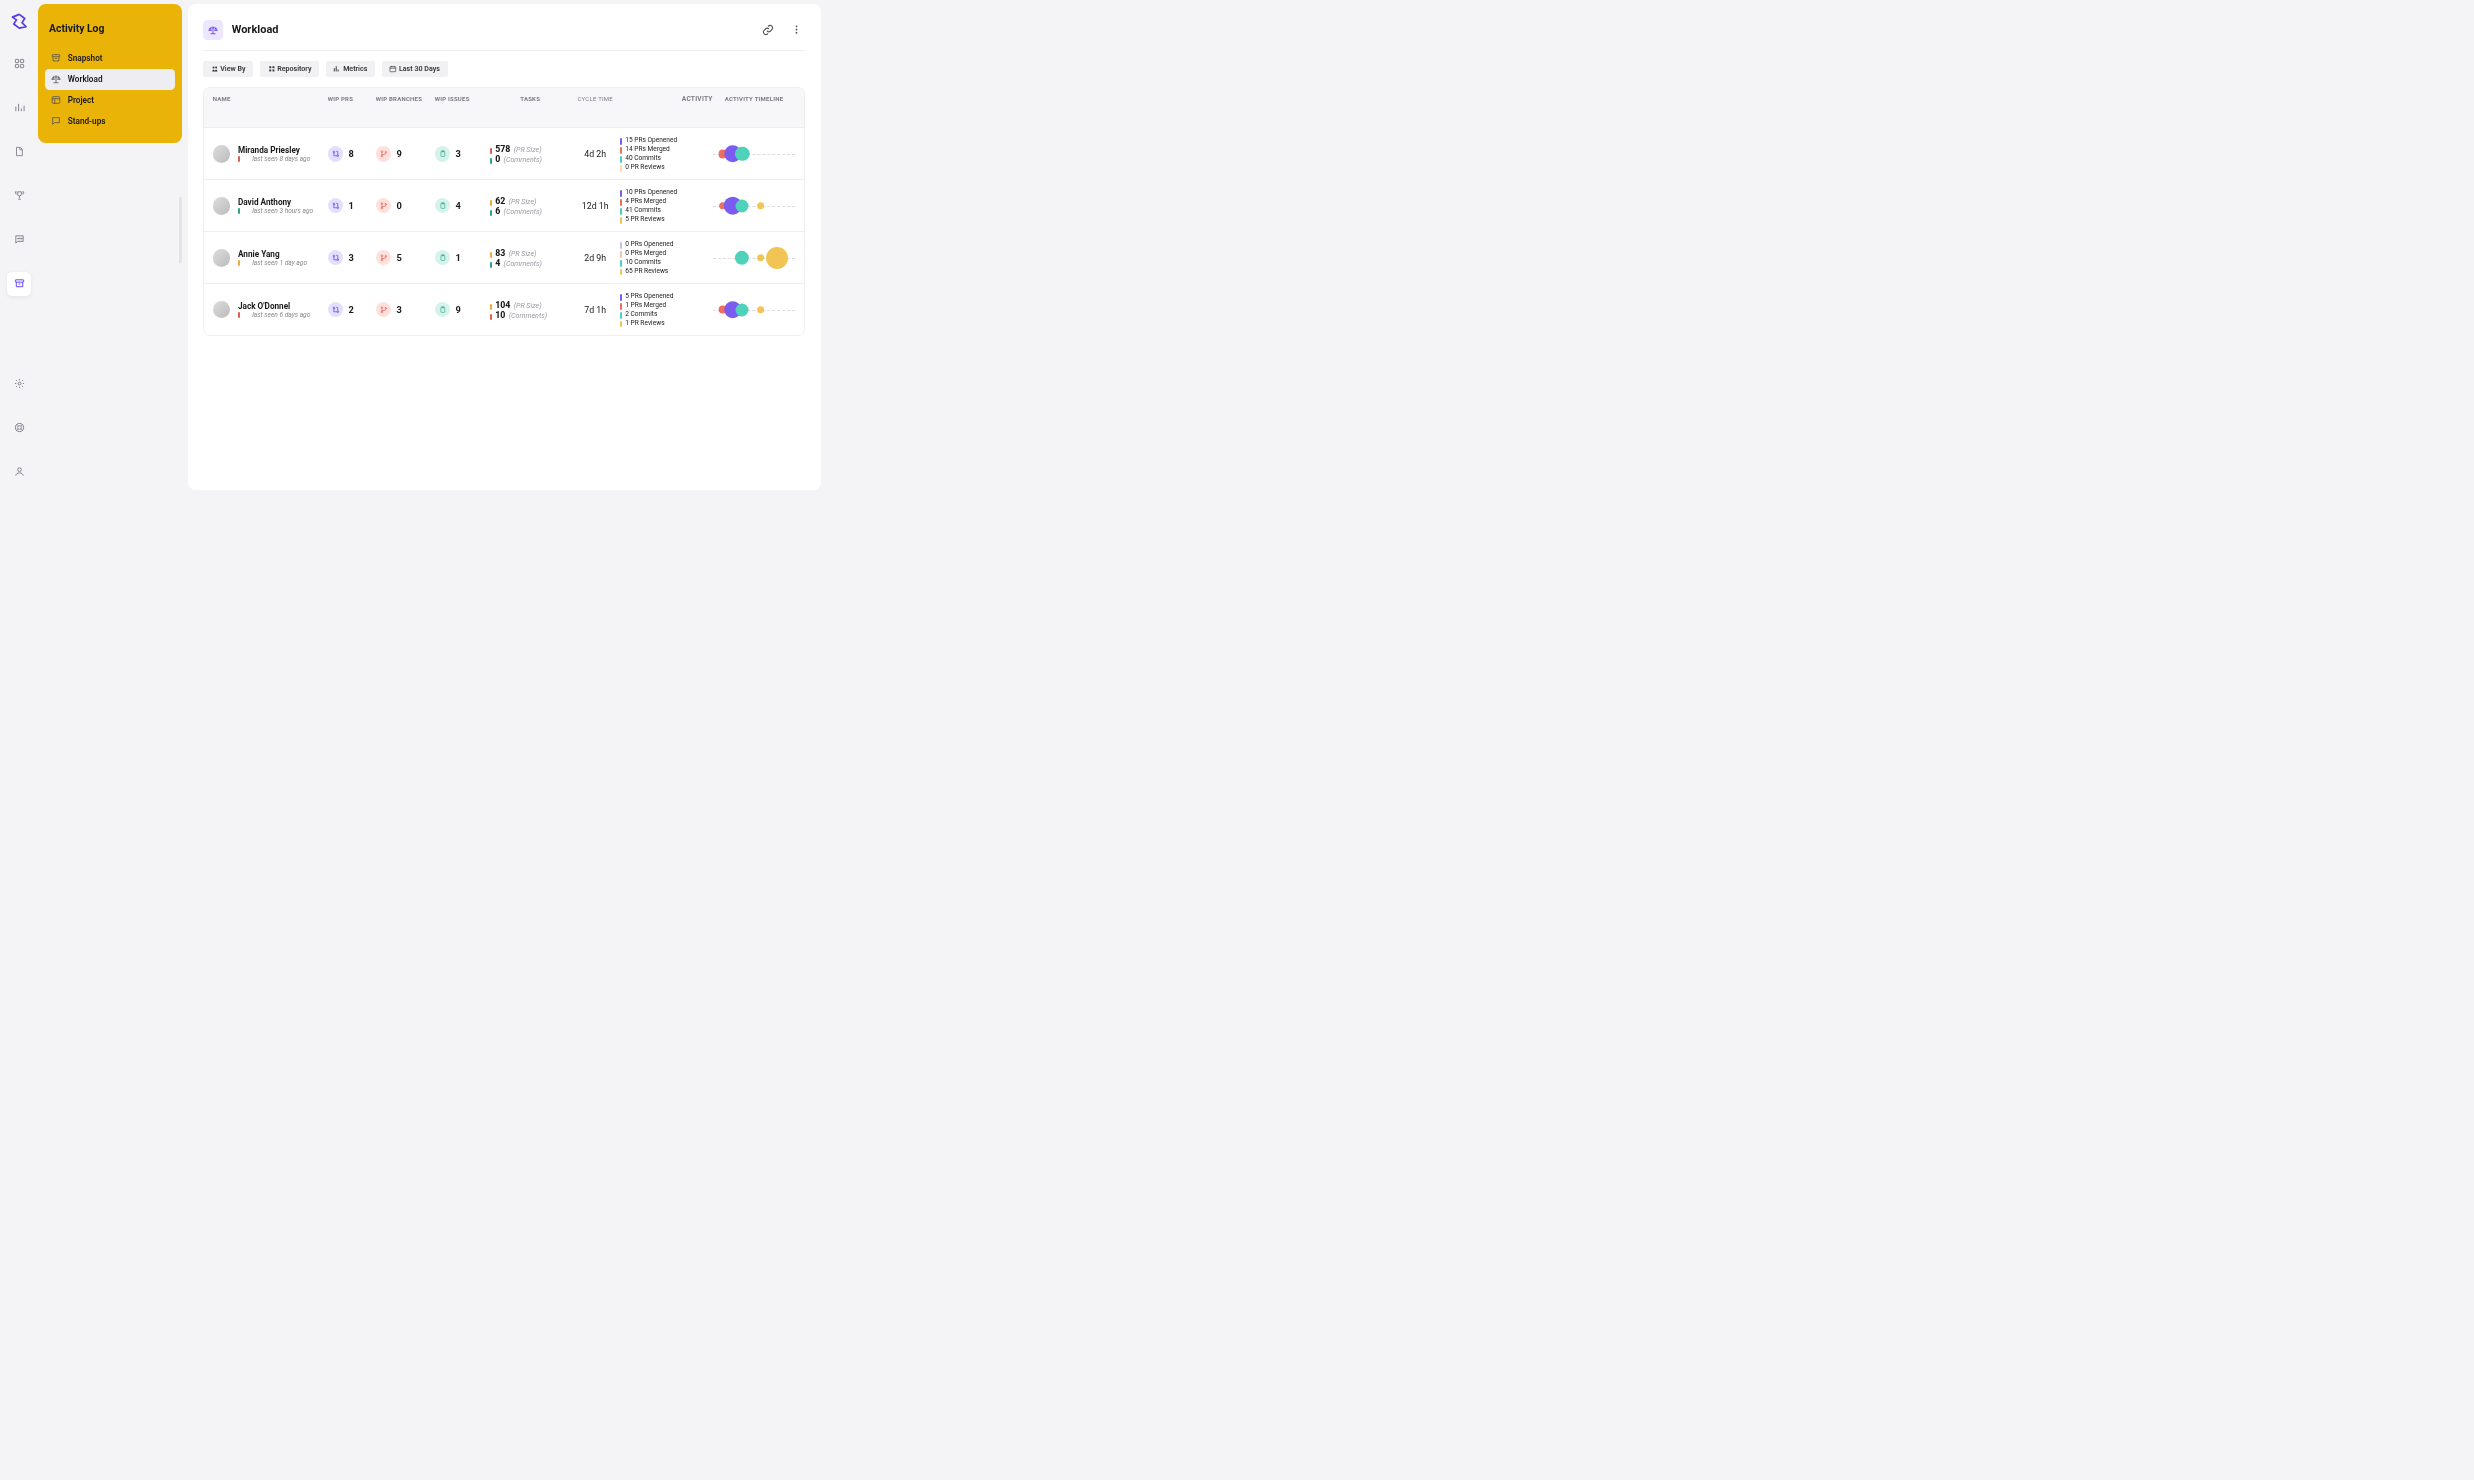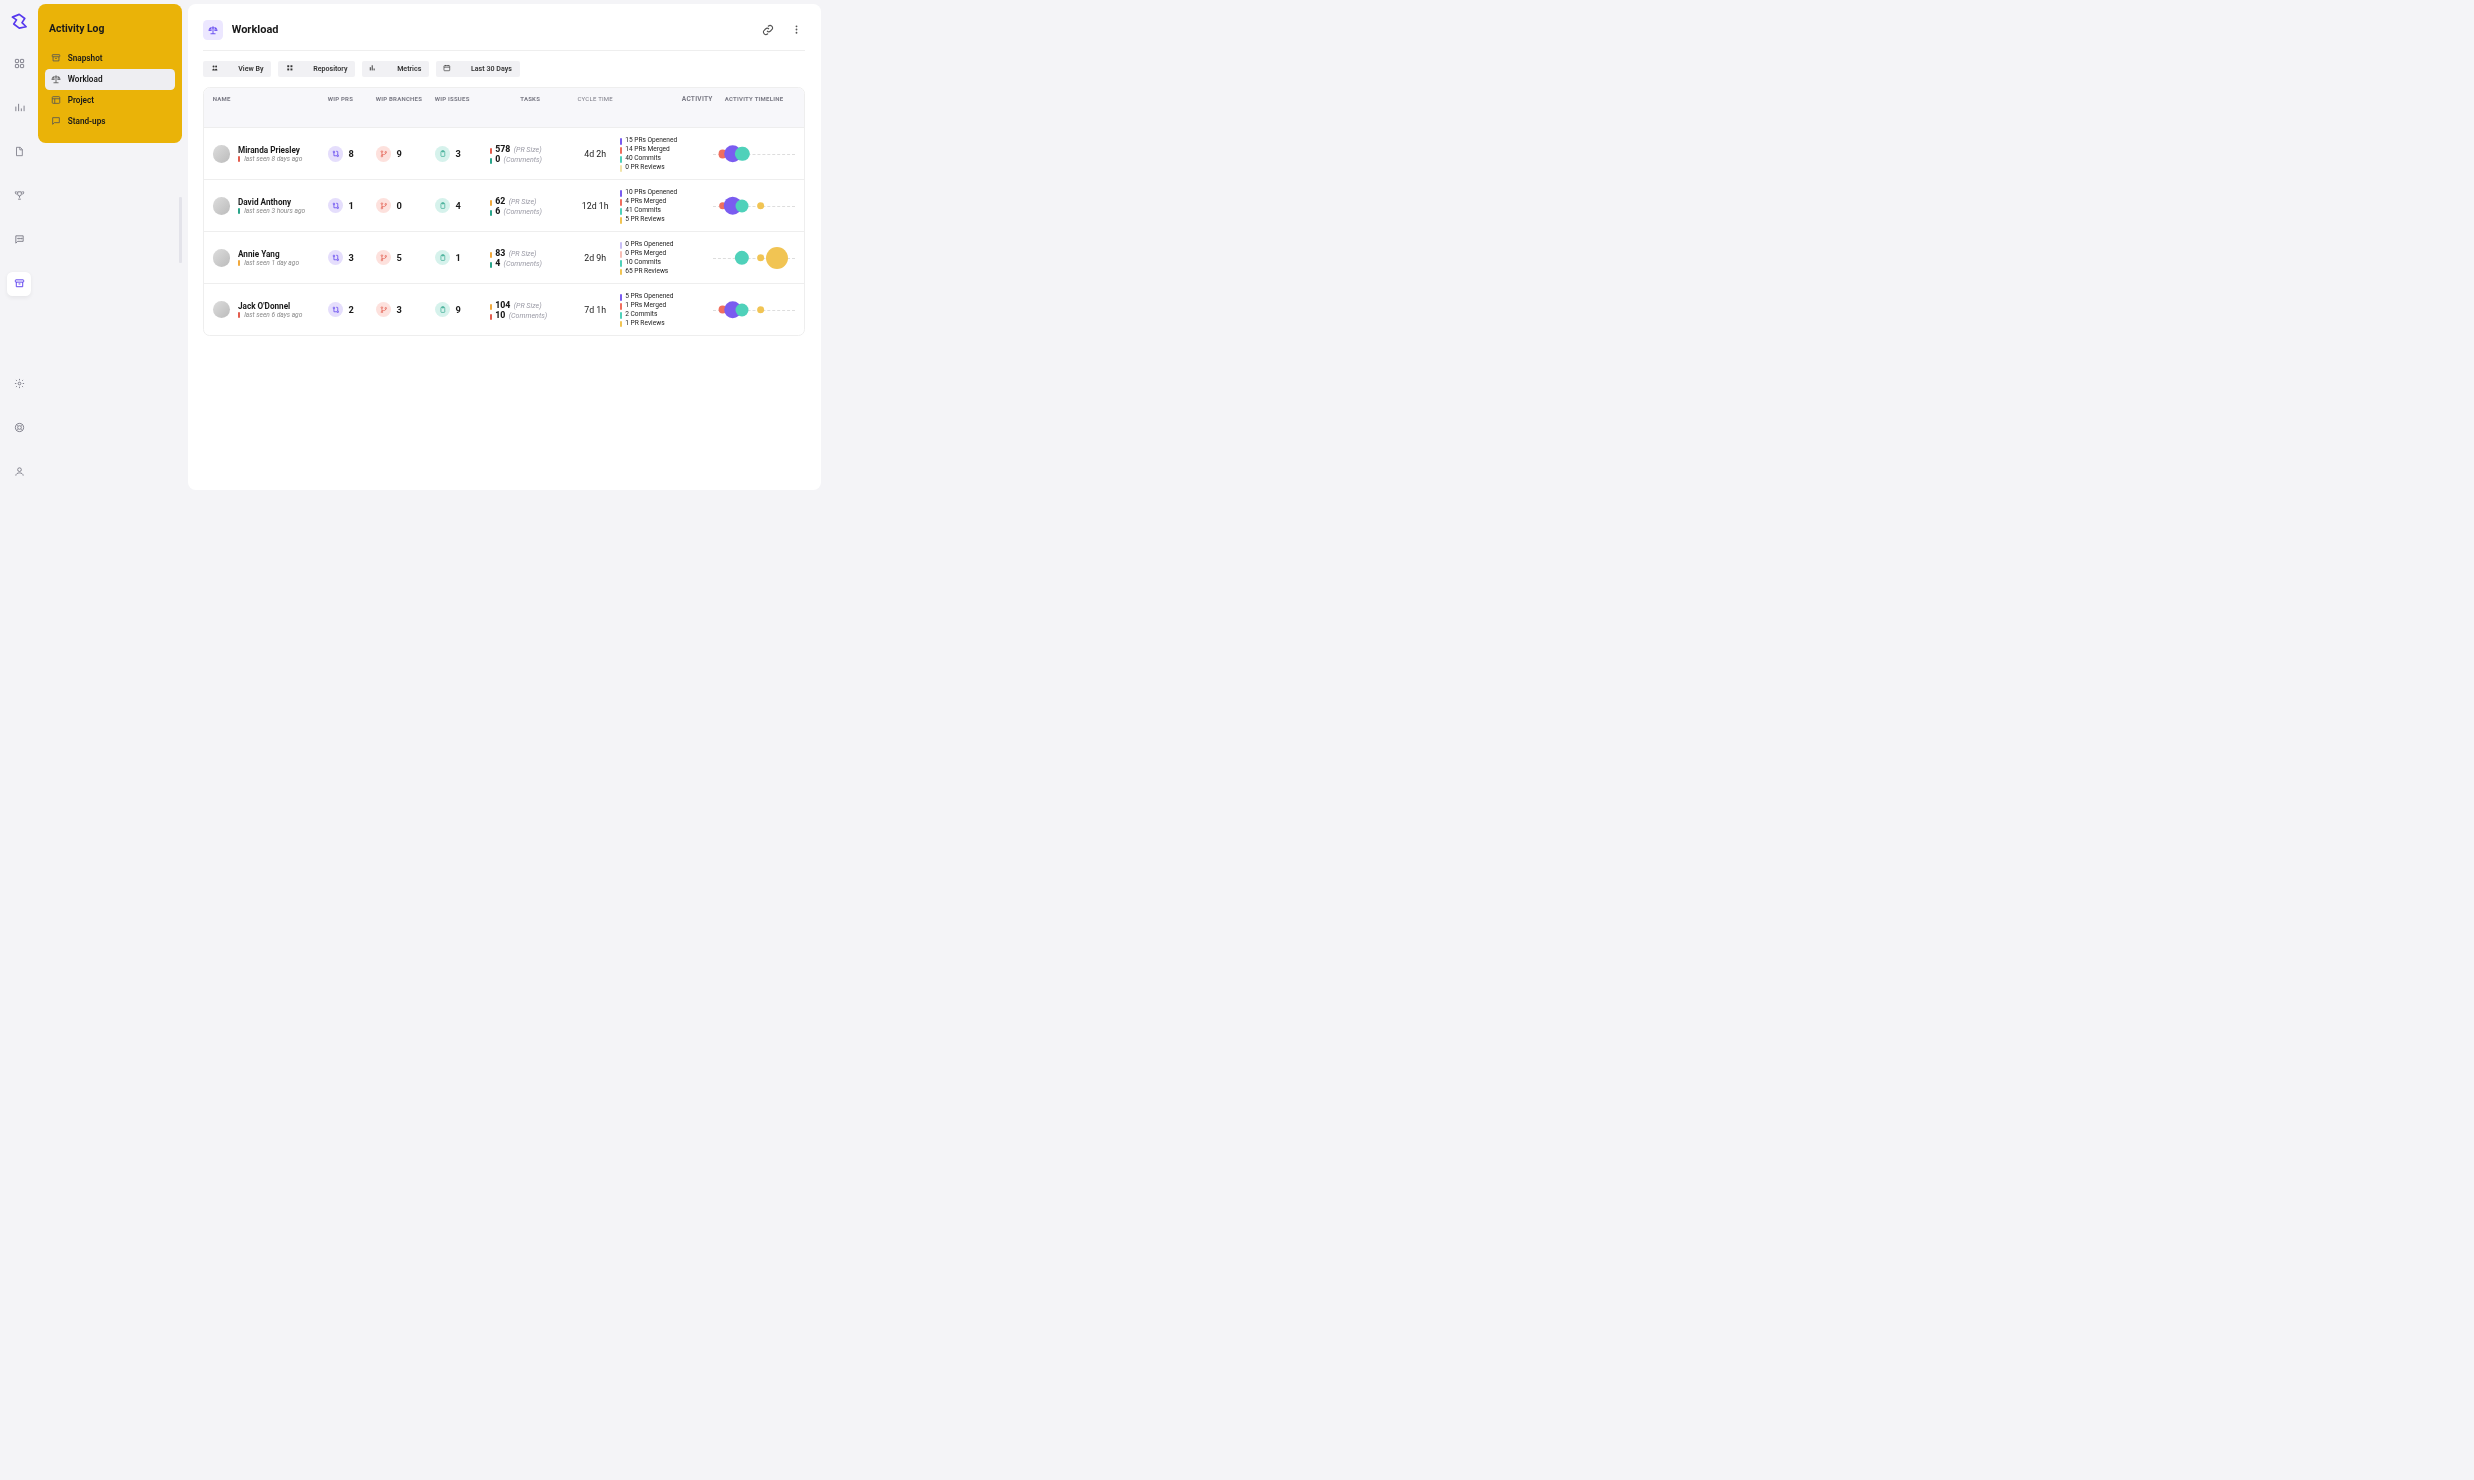--- a/index.html
+++ b/index.html
@@ -68,21 +68,21 @@
     display:flex; align-items:center; justify-content:center; color:#5538ee;
   }
   .main-title { font-size:11px; font-weight:700; }
   .header-actions { margin-left:auto; display:flex; gap:11px; align-items:center; color:#555; }
   .header-actions .hbtn { cursor:pointer; width:17.6px; height:17.6px; display:flex; align-items:center; justify-content:center; }
 
   
   .filters { display:flex; gap:6.6px; padding:10px 0; }
   .chip {
     background:#f1f1f4; border-radius:2px; padding:3.8px 7.7px;
-    display:flex; align-items:flex-start; gap:20px; font-size:7.1px; font-weight:600; color:#333;
+    display:flex; align-items:center; gap:2px; font-size:7.1px; font-weight:600; color:#333;
     cursor:pointer;
   }
   .chip svg { width:7.7px; height:7.7px; }
 
   
   .table { border:0.5px solid #eee; border-radius:6.6px; overflow:hidden; }
   .thead {
     background:#f7f7fa; display:flex; padding:6.6px 8.8px;
     font-size:6px; font-weight:700; letter-spacing:0.04em; color:#7a7a85;
     text-transform:uppercase;
@@ -93,21 +93,21 @@
   .col-branches { width:59px; display:flex; align-items:center; gap:5.5px; }
   .col-issues { width:55px; display:flex; align-items:center; gap:5.5px; }
   .col-tasks { width:81px; }
   .col-cycle { width:49px; font-weight:400; text-align:center; }
   .col-activity { width:93px; font-size:6.6px; }
   .col-timeline { flex:1; position:relative; height:26px; }
   .thead .col-name,.thead .col-prs,.thead .col-branches,.thead .col-issues,.thead .col-tasks,.thead .col-cycle,.thead .col-activity,.thead .col-timeline { display:block; }
 
   .avatar { width:17.6px; height:17.6px; border-radius:50%; flex-shrink:0; background:linear-gradient(135deg,#ddd,#bbb); }
   .person-name { font-weight:700; font-size:8.2px; }
-  .lastseen { font-size:6.6px; font-style:italic; color:#888; display:flex; align-items:center; gap:4px; }
+  .lastseen { font-size:6.6px; font-style:italic; color:#888; display:flex; align-items:center; gap:12px; }
   .status-bar { width:2.2px; height:6px; border-radius:1.1px; display:inline-block; }
 
   .pill { width:15.4px; height:15.4px; border-radius:50%; display:flex; align-items:center; justify-content:center; }
   .pill.purple { background:#e5defc; color:#5538ee; }
   .pill.coral  { background:#fde1dd; color:#e35d4e; }
   .pill.teal   { background:#d6f2ec; color:#2aa58a; }
   .countnum { font-weight:700; font-size:9.3px; }
 
   .task-line { display:flex; align-items:flex-end; gap:3.3px; font-size:7.1px; }
   .task-val { font-weight:800; font-size:8.8px; }

